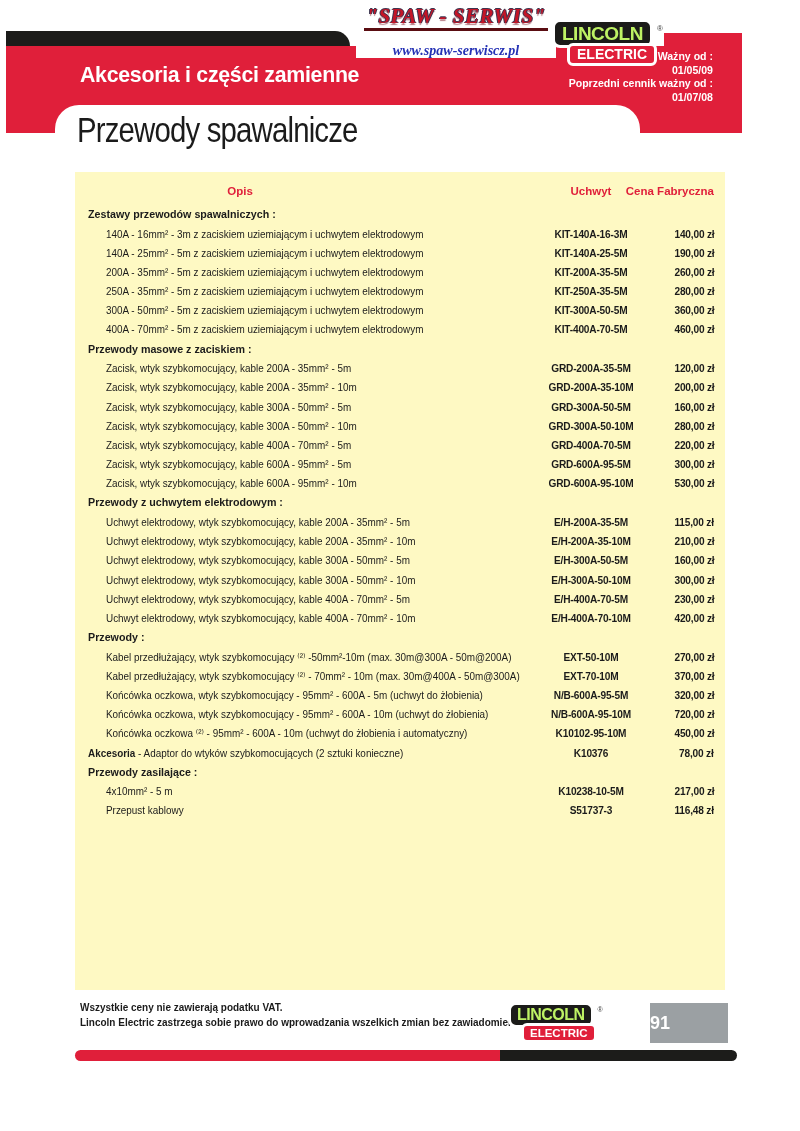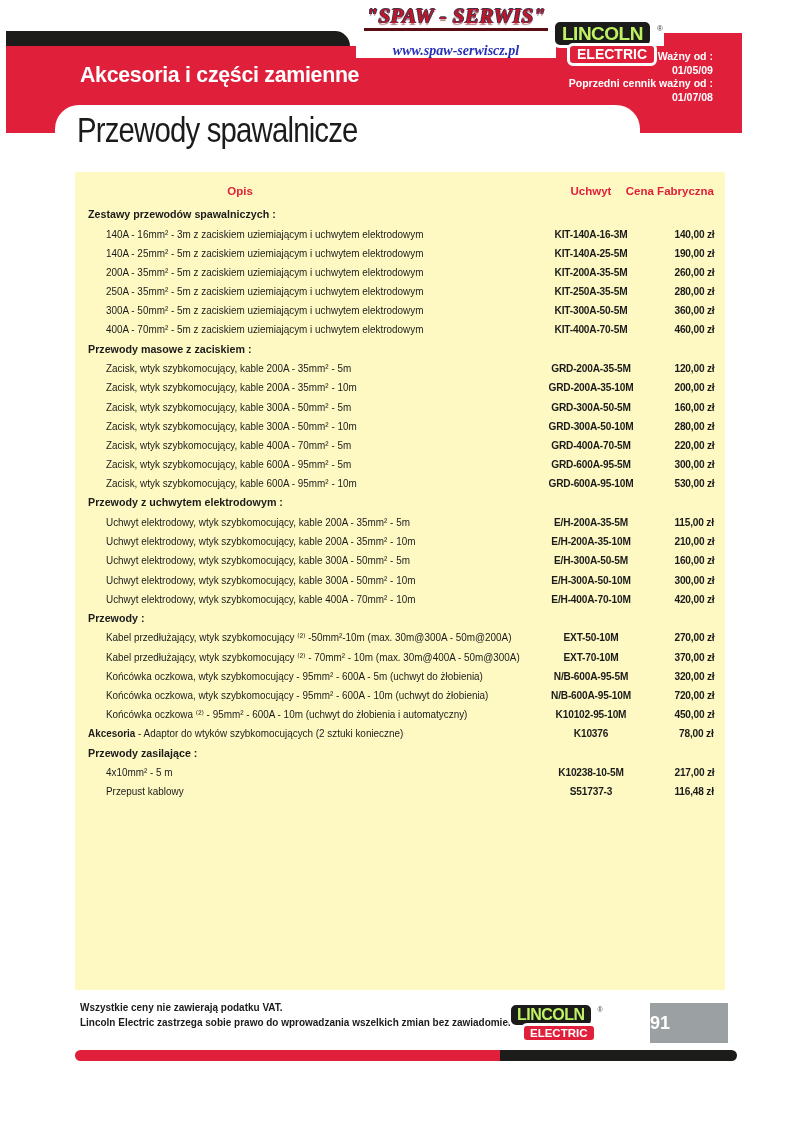--- a/index.html
+++ b/index.html
@@ -190,20 +190,25 @@
           <span class="d">Uchwyt elektrodowy, wtyk szybkomocujący, kable 300A - 50mm² - 5m</span>
           <span class="i">E/H-300A-50-5M</span>
           <span class="p">160,00 zł</span>
         </div>
         <div class="prow">
           <span class="d">Uchwyt elektrodowy, wtyk szybkomocujący, kable 300A - 50mm² - 10m</span>
           <span class="i">E/H-300A-50-10M</span>
           <span class="p">300,00 zł</span>
         </div>
         <div class="prow">
+          <span class="d">Uchwyt elektrodowy, wtyk szybkomocujący, kable 400A - 70mm² - 5m</span>
+          <span class="i">E/H-400A-70-5M</span>
+          <span class="p">230,00 zł</span>
+        </div>
+        <div class="prow">
           <span class="d">Uchwyt elektrodowy, wtyk szybkomocujący, kable 400A - 70mm² - 10m</span>
           <span class="i">E/H-400A-70-10M</span>
           <span class="p">420,00 zł</span>
         </div>
         <div class="sec-h"><span>Przewody :</span></div>
         <div class="prow">
           <span class="d">Kabel przedłużający, wtyk szybkomocujący ⁽²⁾ -50mm²-10m (max. 30m@300A - 50m@200A)</span>
           <span class="i">EXT-50-10M</span>
           <span class="p">270,00 zł</span>
         </div>

